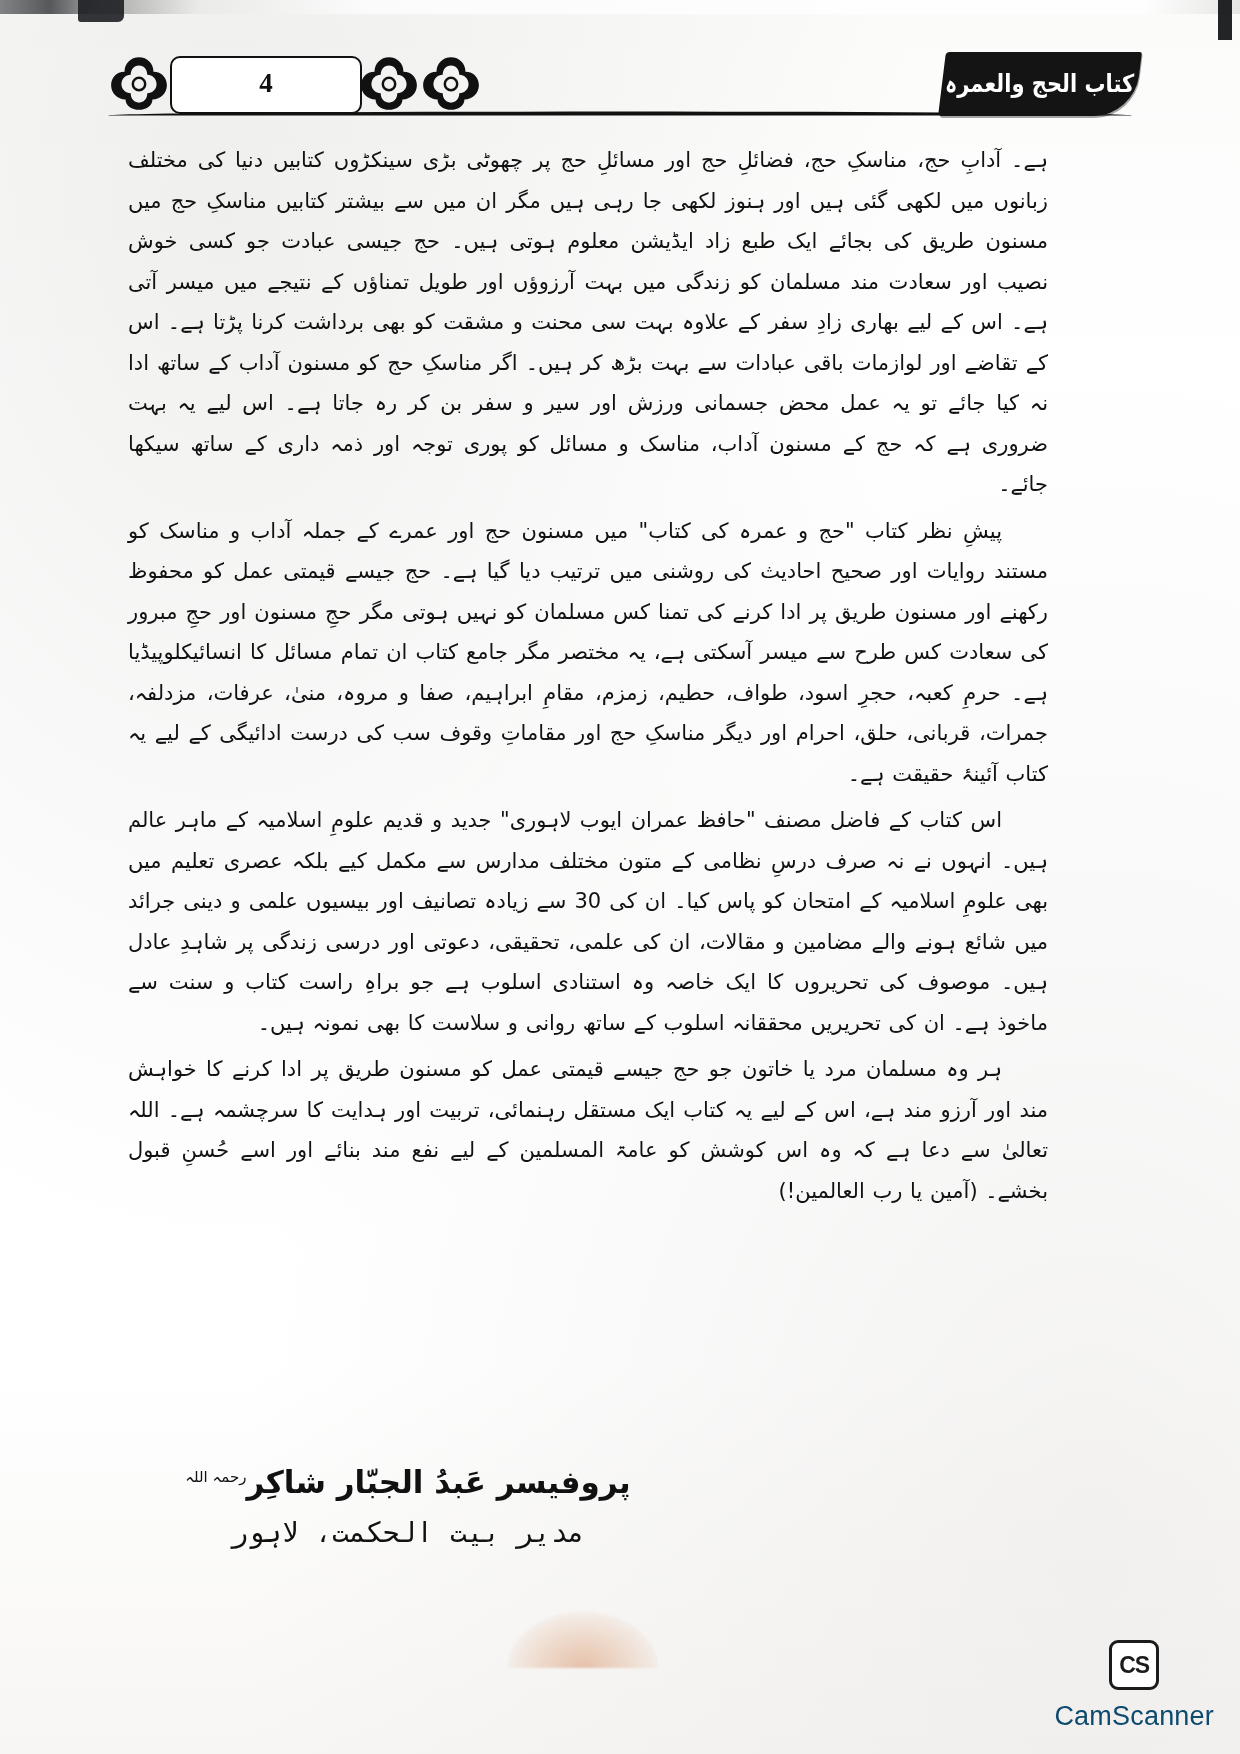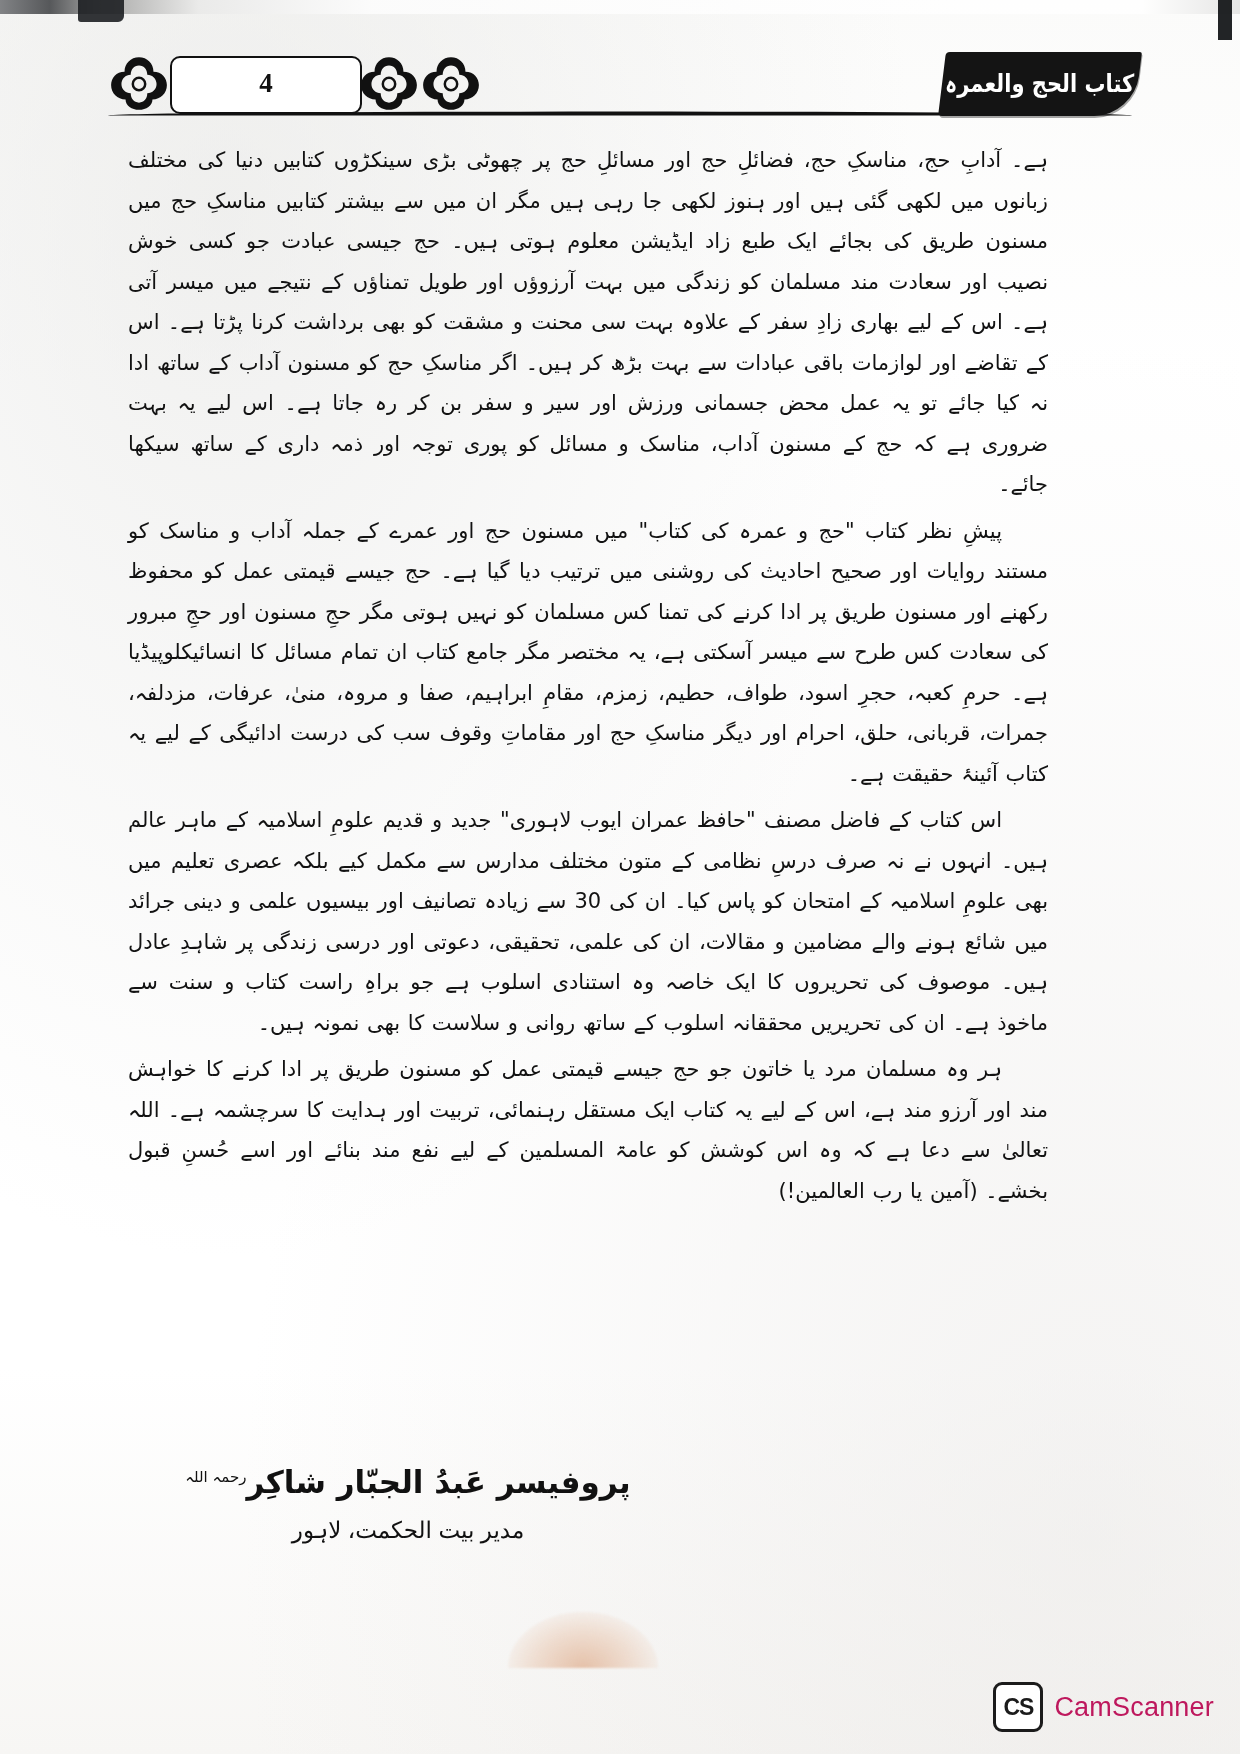--- a/index.html
+++ b/index.html
@@ -180,22 +180,22 @@
     font-weight: 700;
     line-height: 1.45;
     letter-spacing: 0px;
   }
   .sig-name .hon {
     font-size: 15px;
     vertical-align: super;
     font-weight: 400;
   }
   .sig-role {
-    font-family: Liberation Sans, sans-serif;
-    font-size: 23px;
+    font-family: Liberation Mono, monospace;
+    font-size: 28px;
     line-height: 1.7;
     margin-top: 6px;
   }
   .sig-date {
     font-family: "DejaVu Sans", sans-serif;
     font-size: 22px;
     line-height: 1.6;
     direction: rtl;
   }
 
@@ -212,40 +212,41 @@
   }
 
   
   .camscanner {
     position: absolute;
     right: 26px;
     bottom: 22px;
     display: flex;
     align-items: center;
     gap: 11px;
+    flex-direction: column;
   }
   .cs-logo {
     width: 44px;
     height: 44px;
     border-radius: 9px;
     background: #ffffff;
     border: 3px solid #1b1b1b;
     display: flex;
     align-items: center;
     justify-content: center;
     font-family: "Liberation Sans", sans-serif;
     font-weight: 700;
     font-size: 23px;
     color: #1b1b1b;
     letter-spacing: -1px;
   }
   .cs-text {
     font-family: "Liberation Sans", sans-serif;
     font-size: 27px;
-    color: #be185d;
+    color: #0c4a6e;
     letter-spacing: .2px;
   }
 </style>
 </head>
 <body>
 
 <div class="page">
 
   <div class="paper-tint"></div>
   <div class="scan-edge-top"></div>

